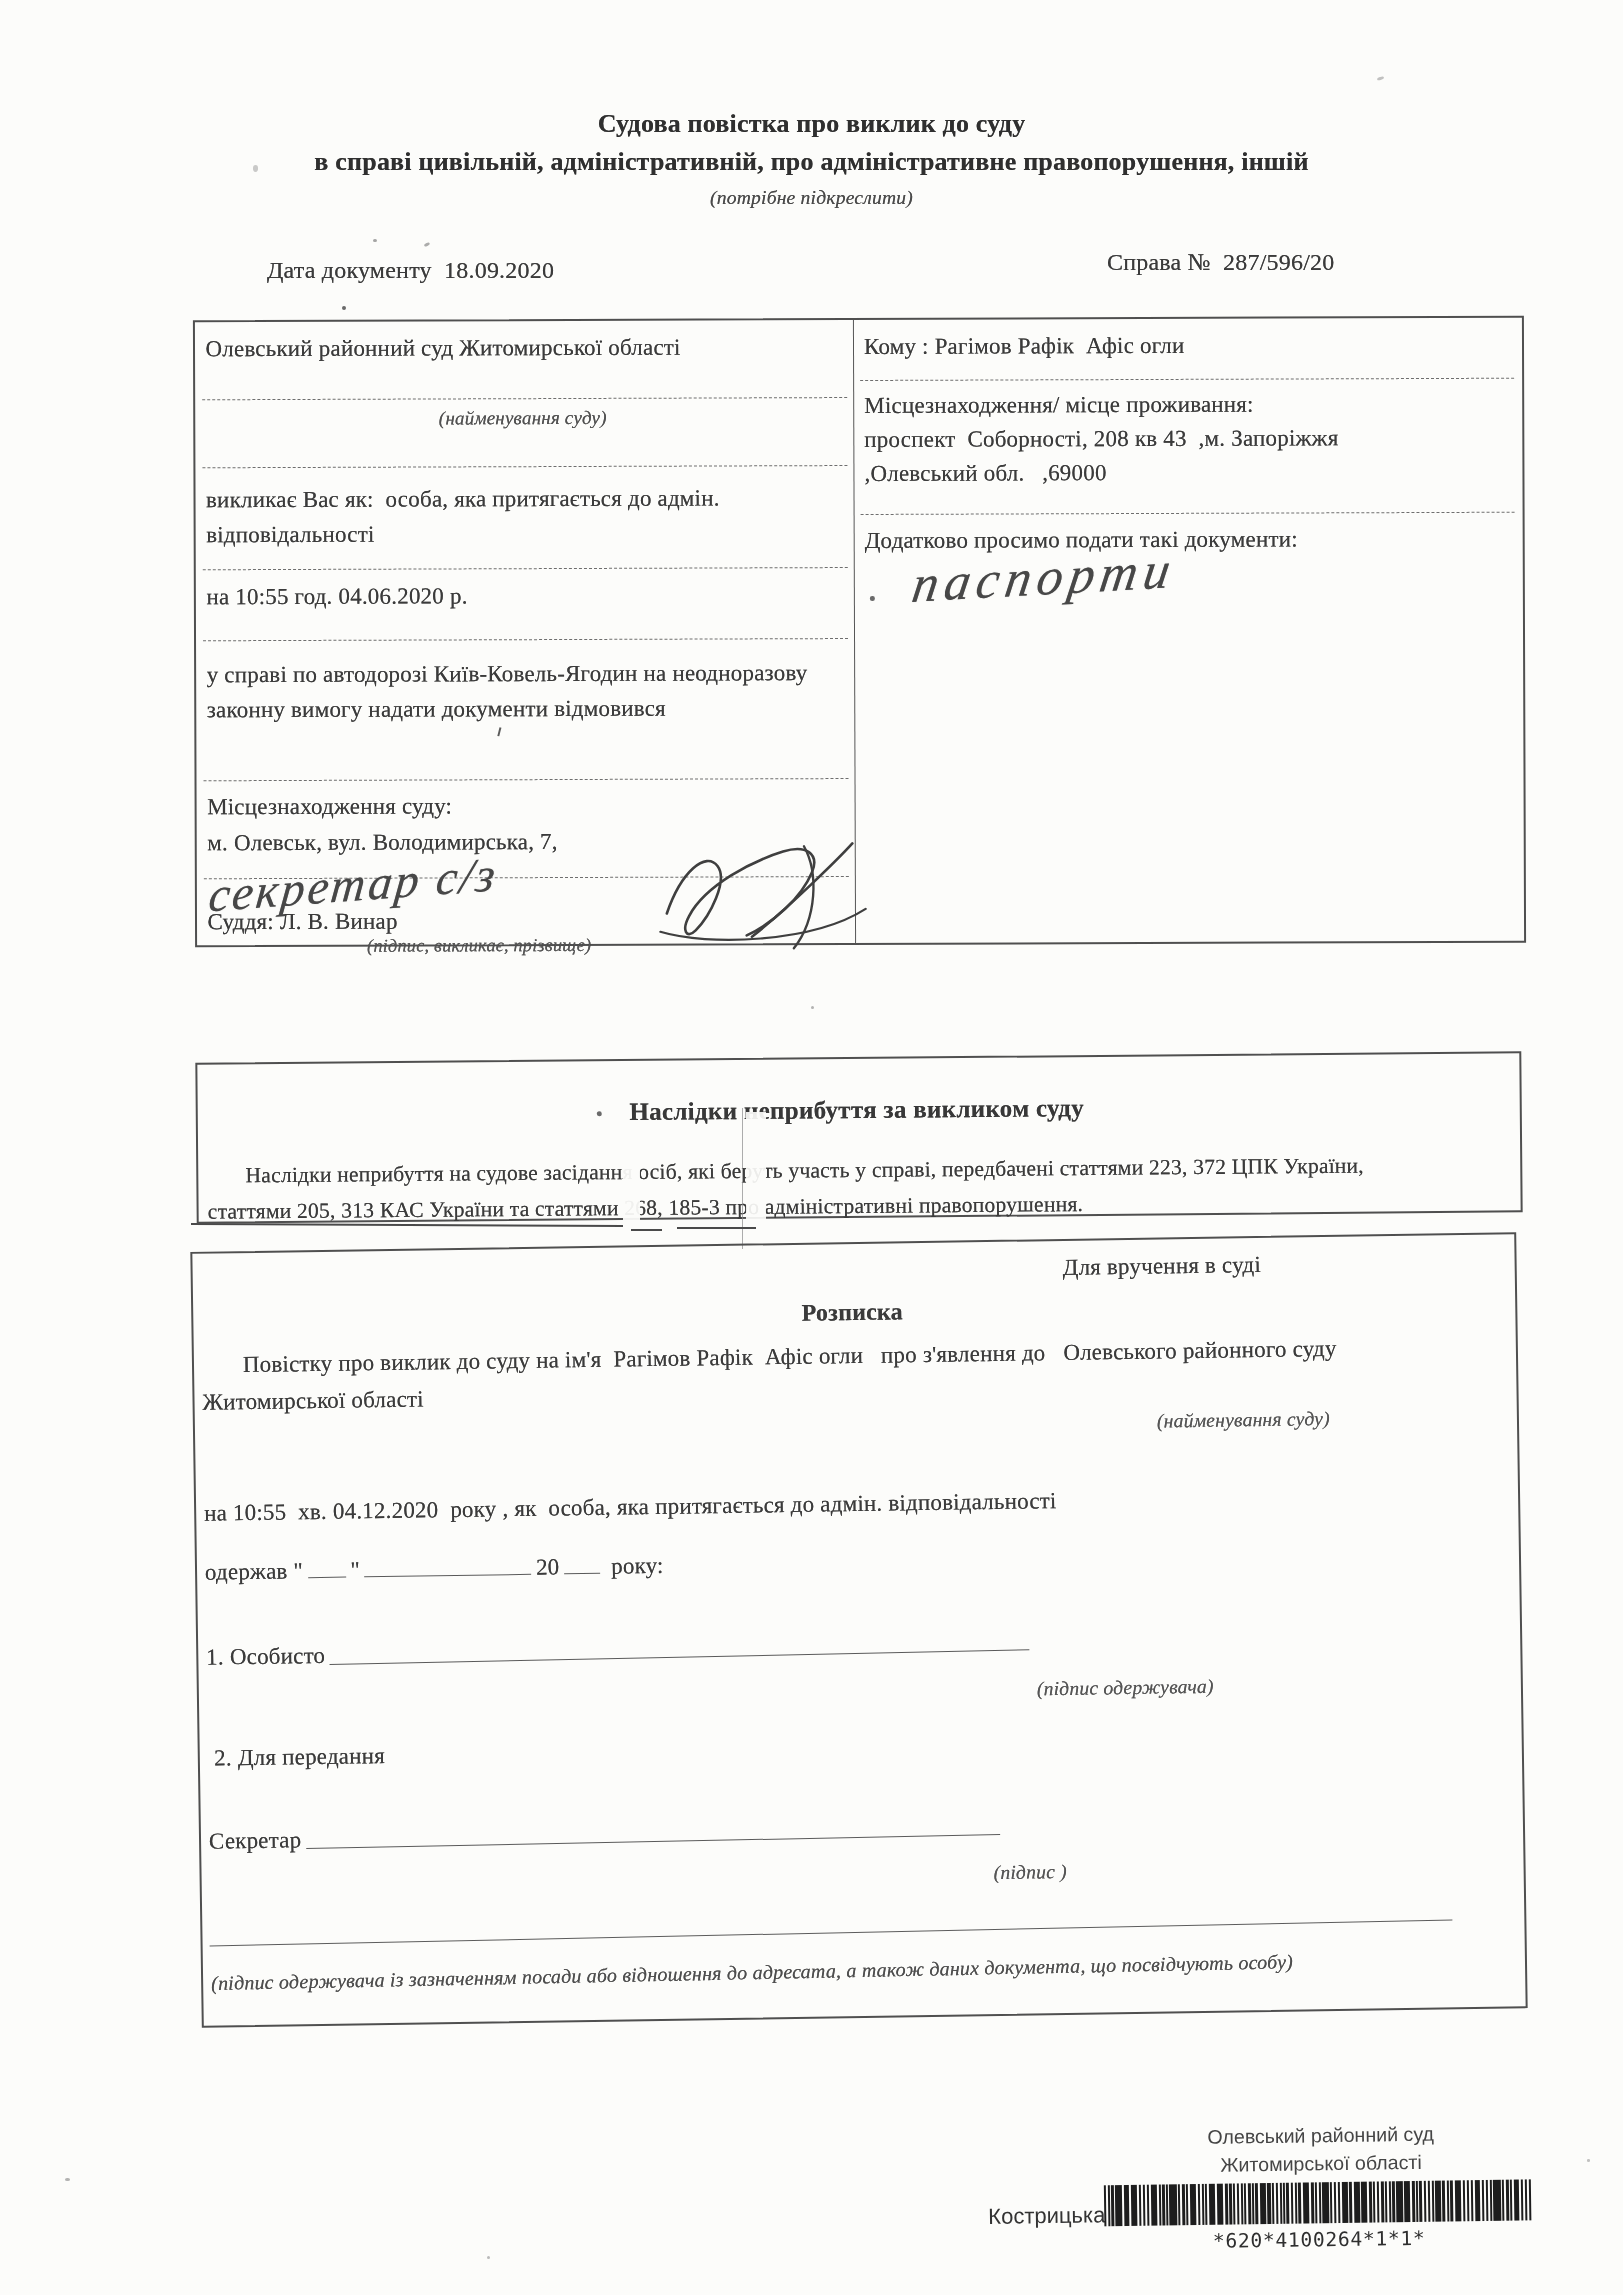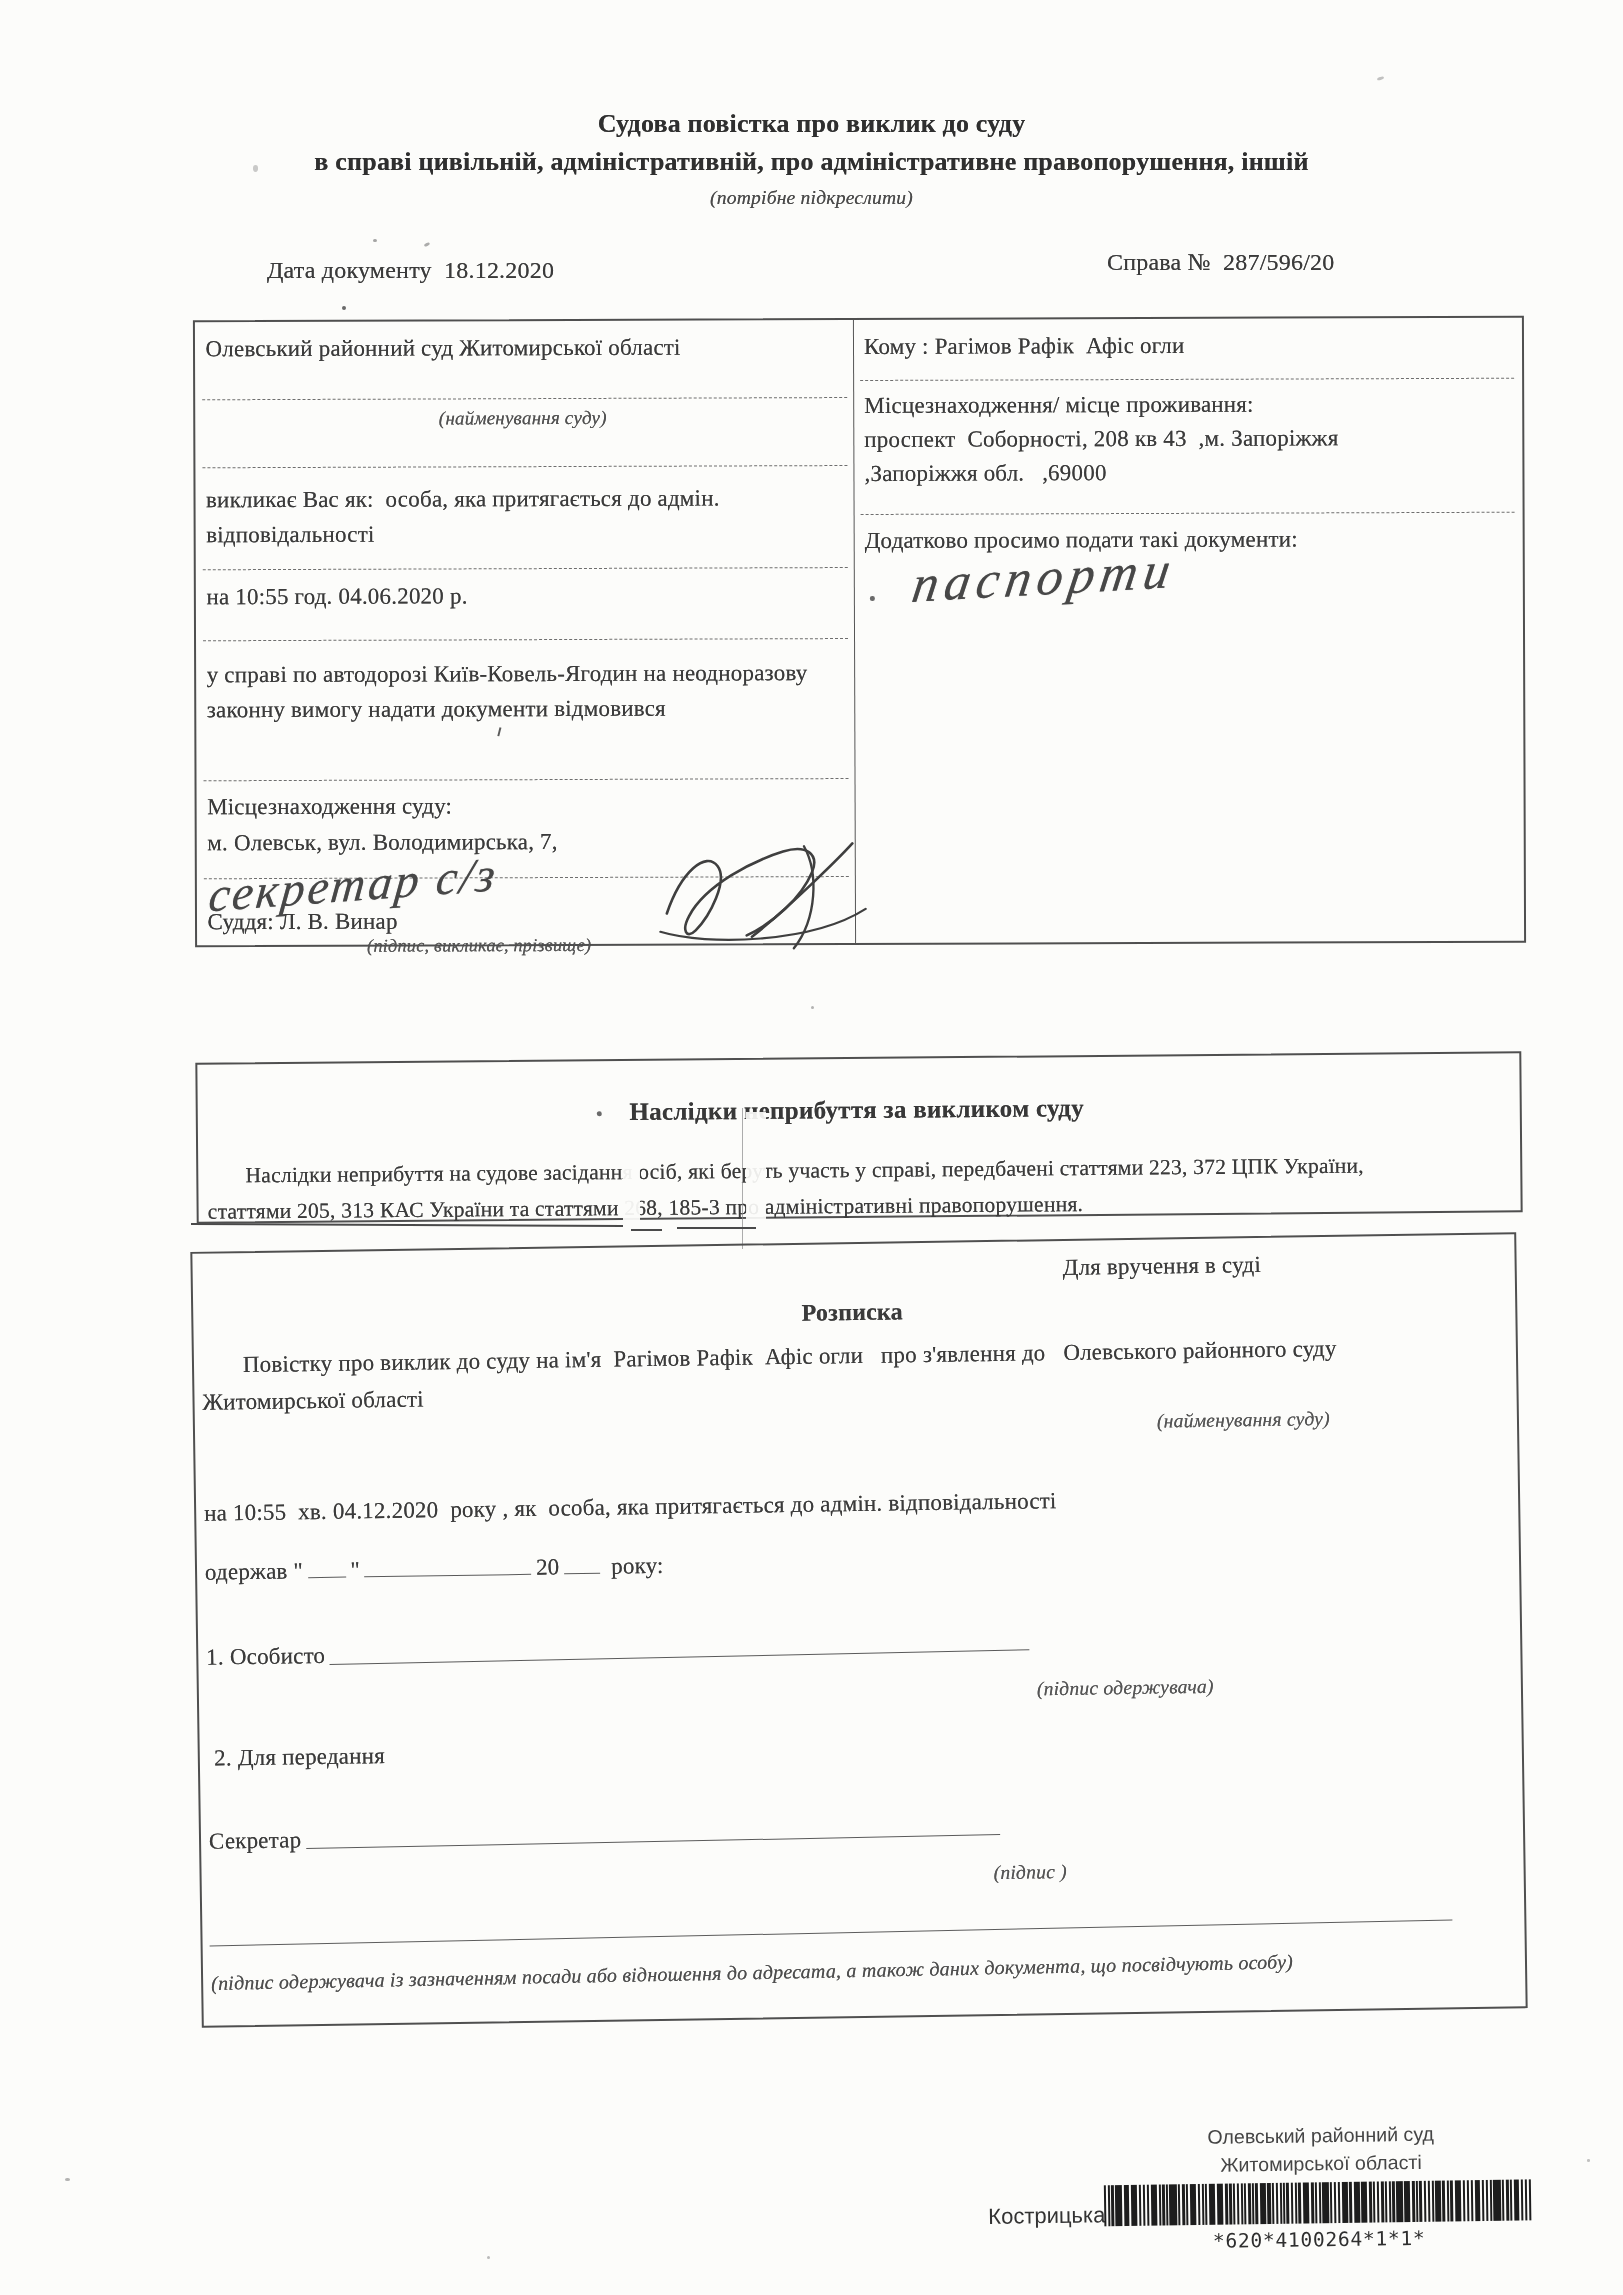--- a/index.html
+++ b/index.html
@@ -24,21 +24,21 @@
 </style>
 </head>
 <body>
 
 <div class="page">
 
   <div class="abs scan center bold" style="left:0;top:109px;width:1623px;font-size:26px;color:#2f2f2f;">Судова повістка про виклик до суду</div>
   <div class="abs scan center italic" style="left:0;top:187px;width:1623px;font-size:19.6px;color:#4a4a4a;">(потрібне підкреслити)</div>
   <div class="abs scan center bold" style="left:0;top:147px;width:1623px;font-size:26px;color:#2f2f2f;">в справі цивільній, адміністративній, про адміністративне правопорушення, іншій</div>
 
-  <div class="abs scan prewrap" style="left:267px;top:257px;font-size:24px;">Дата документу  18.12.2020</div>
+  <div class="abs scan prewrap" style="left:267px;top:257px;font-size:24px;">Дата документу  18.09.2020</div>
   <div class="abs scan prewrap" style="left:1107px;top:249px;font-size:24px;">Справа №  287/596/20</div>
   <div class="speck" style="left:342px;top:306px;width:3.9px;height:3.9px;"></div>
 
   <div class="box" style="left:194px;top:318px;width:1327px;height:623px;transform:rotate(-0.2deg);">
 
     <div class="abs" style="left:658px;top:0;width:1.3px;height:100%;background:#565656;"></div>
 
     <div class="abs scan" style="left:10.5px;top:14.4px;width:635px;font-size:23px;">Олевський районний суд Житомирської області</div>
     <div class="dash abs" style="left:6.5px;top:77px;width:645px;"></div>
     <div class="abs scan italic center" style="left:92px;top:86px;width:471px;font-size:19px;color:#515151;">(найменування суду)</div>
@@ -60,21 +60,21 @@
       <path d="M18 122 C40 58 78 26 96 50 C112 72 84 126 62 148 C48 162 40 148 52 126 C78 78 150 42 196 28 C232 17 252 32 240 60 C224 98 180 138 140 156" stroke-width="4"></path>
       <path d="M148 158 C200 118 282 38 302 16" stroke-width="4"></path>
       <path d="M8 150 C80 172 240 168 322 116" stroke-width="3.4"></path>
       <path d="M228 20 C250 60 248 130 212 176" stroke-width="3.6"></path>
     </svg>
 
     <div class="abs scan prewrap" style="left:669px;top:14.4px;width:648px;font-size:23px;">Кому : Рагімов Рафік  Афіс огли</div>
     <div class="dash abs" style="left:665px;top:60px;width:654px;"></div>
     <div class="abs scan" style="left:669px;top:73px;font-size:23px;">Місцезнаходження/ місце проживання:</div>
     <div class="abs scan prewrap" style="left:669px;top:107px;font-size:23px;">проспект  Соборності, 208 кв 43  ,м. Запоріжжя</div>
-    <div class="abs scan prewrap" style="left:669px;top:141px;font-size:23px;">,Запоріжжя обл.   ,69000</div>
+    <div class="abs scan prewrap" style="left:669px;top:141px;font-size:23px;">,Олевський обл.   ,69000</div>
     <div class="dash abs" style="left:665px;top:194px;width:654px;"></div>
     <div class="abs scan" style="left:669px;top:208px;font-size:23px;">Додатково просимо подати такі документи:</div>
     <div class="abs handwriting" style="left:717px;top:228px;font-size:52px;transform:rotate(-3deg) skewX(-12deg);letter-spacing:5.9px;">паспорти</div>
     <div class="speck" style="left:674px;top:276px;width:4.6px;height:4.6px;"></div>
   </div>
 
   <div class="box" style="left:196px;top:1057px;width:1322px;height:157px;transform:rotate(-0.5deg);">
     <div class="abs scan center bold" style="left:0;top:37px;width:1318px;font-size:25px;letter-spacing:0.3px;color:#383838;">Наслідки неприбуття за викликом суду</div>
     <div class="speck" style="left:399px;top:50px;width:5.2px;height:5.2px;"></div>
     <div class="abs scan prewrap" style="left:9.2px;top:99px;width:1300px;font-size:21.6px;text-indent:38px;">Наслідки неприбуття на судове засідання осіб, які беруть участь у справі, передбачені статтями 223, 372 ЦПК України,</div>

